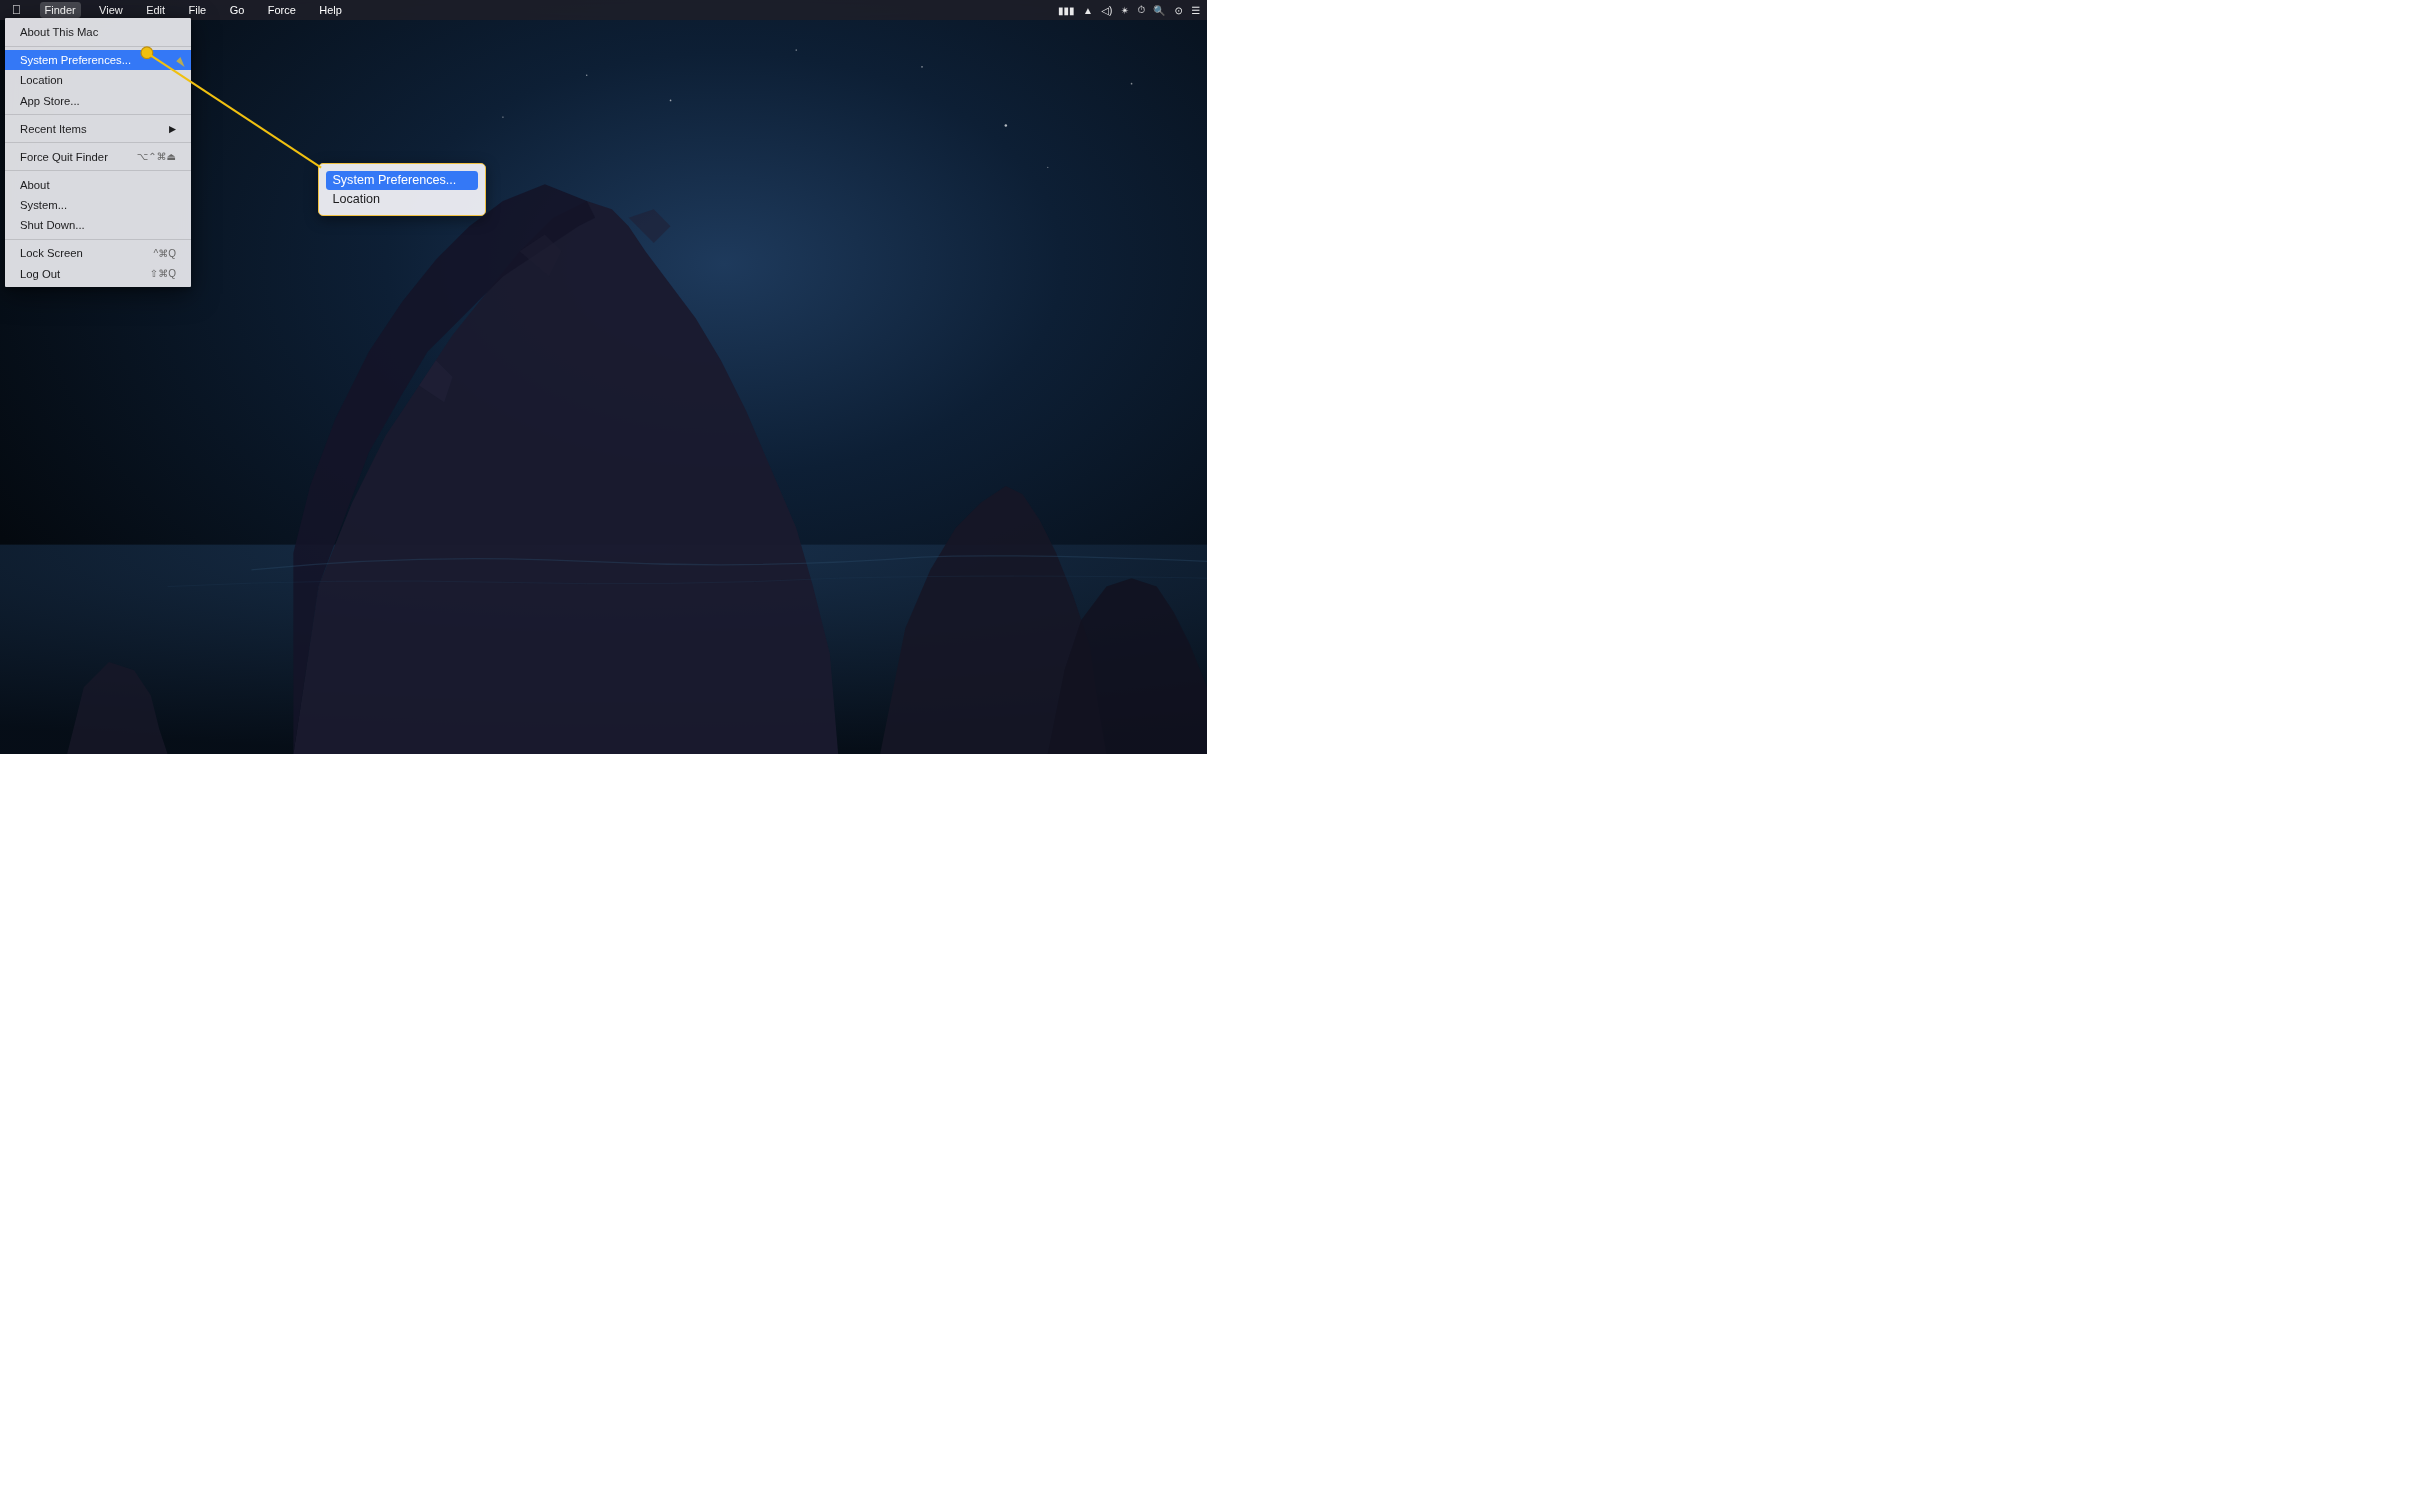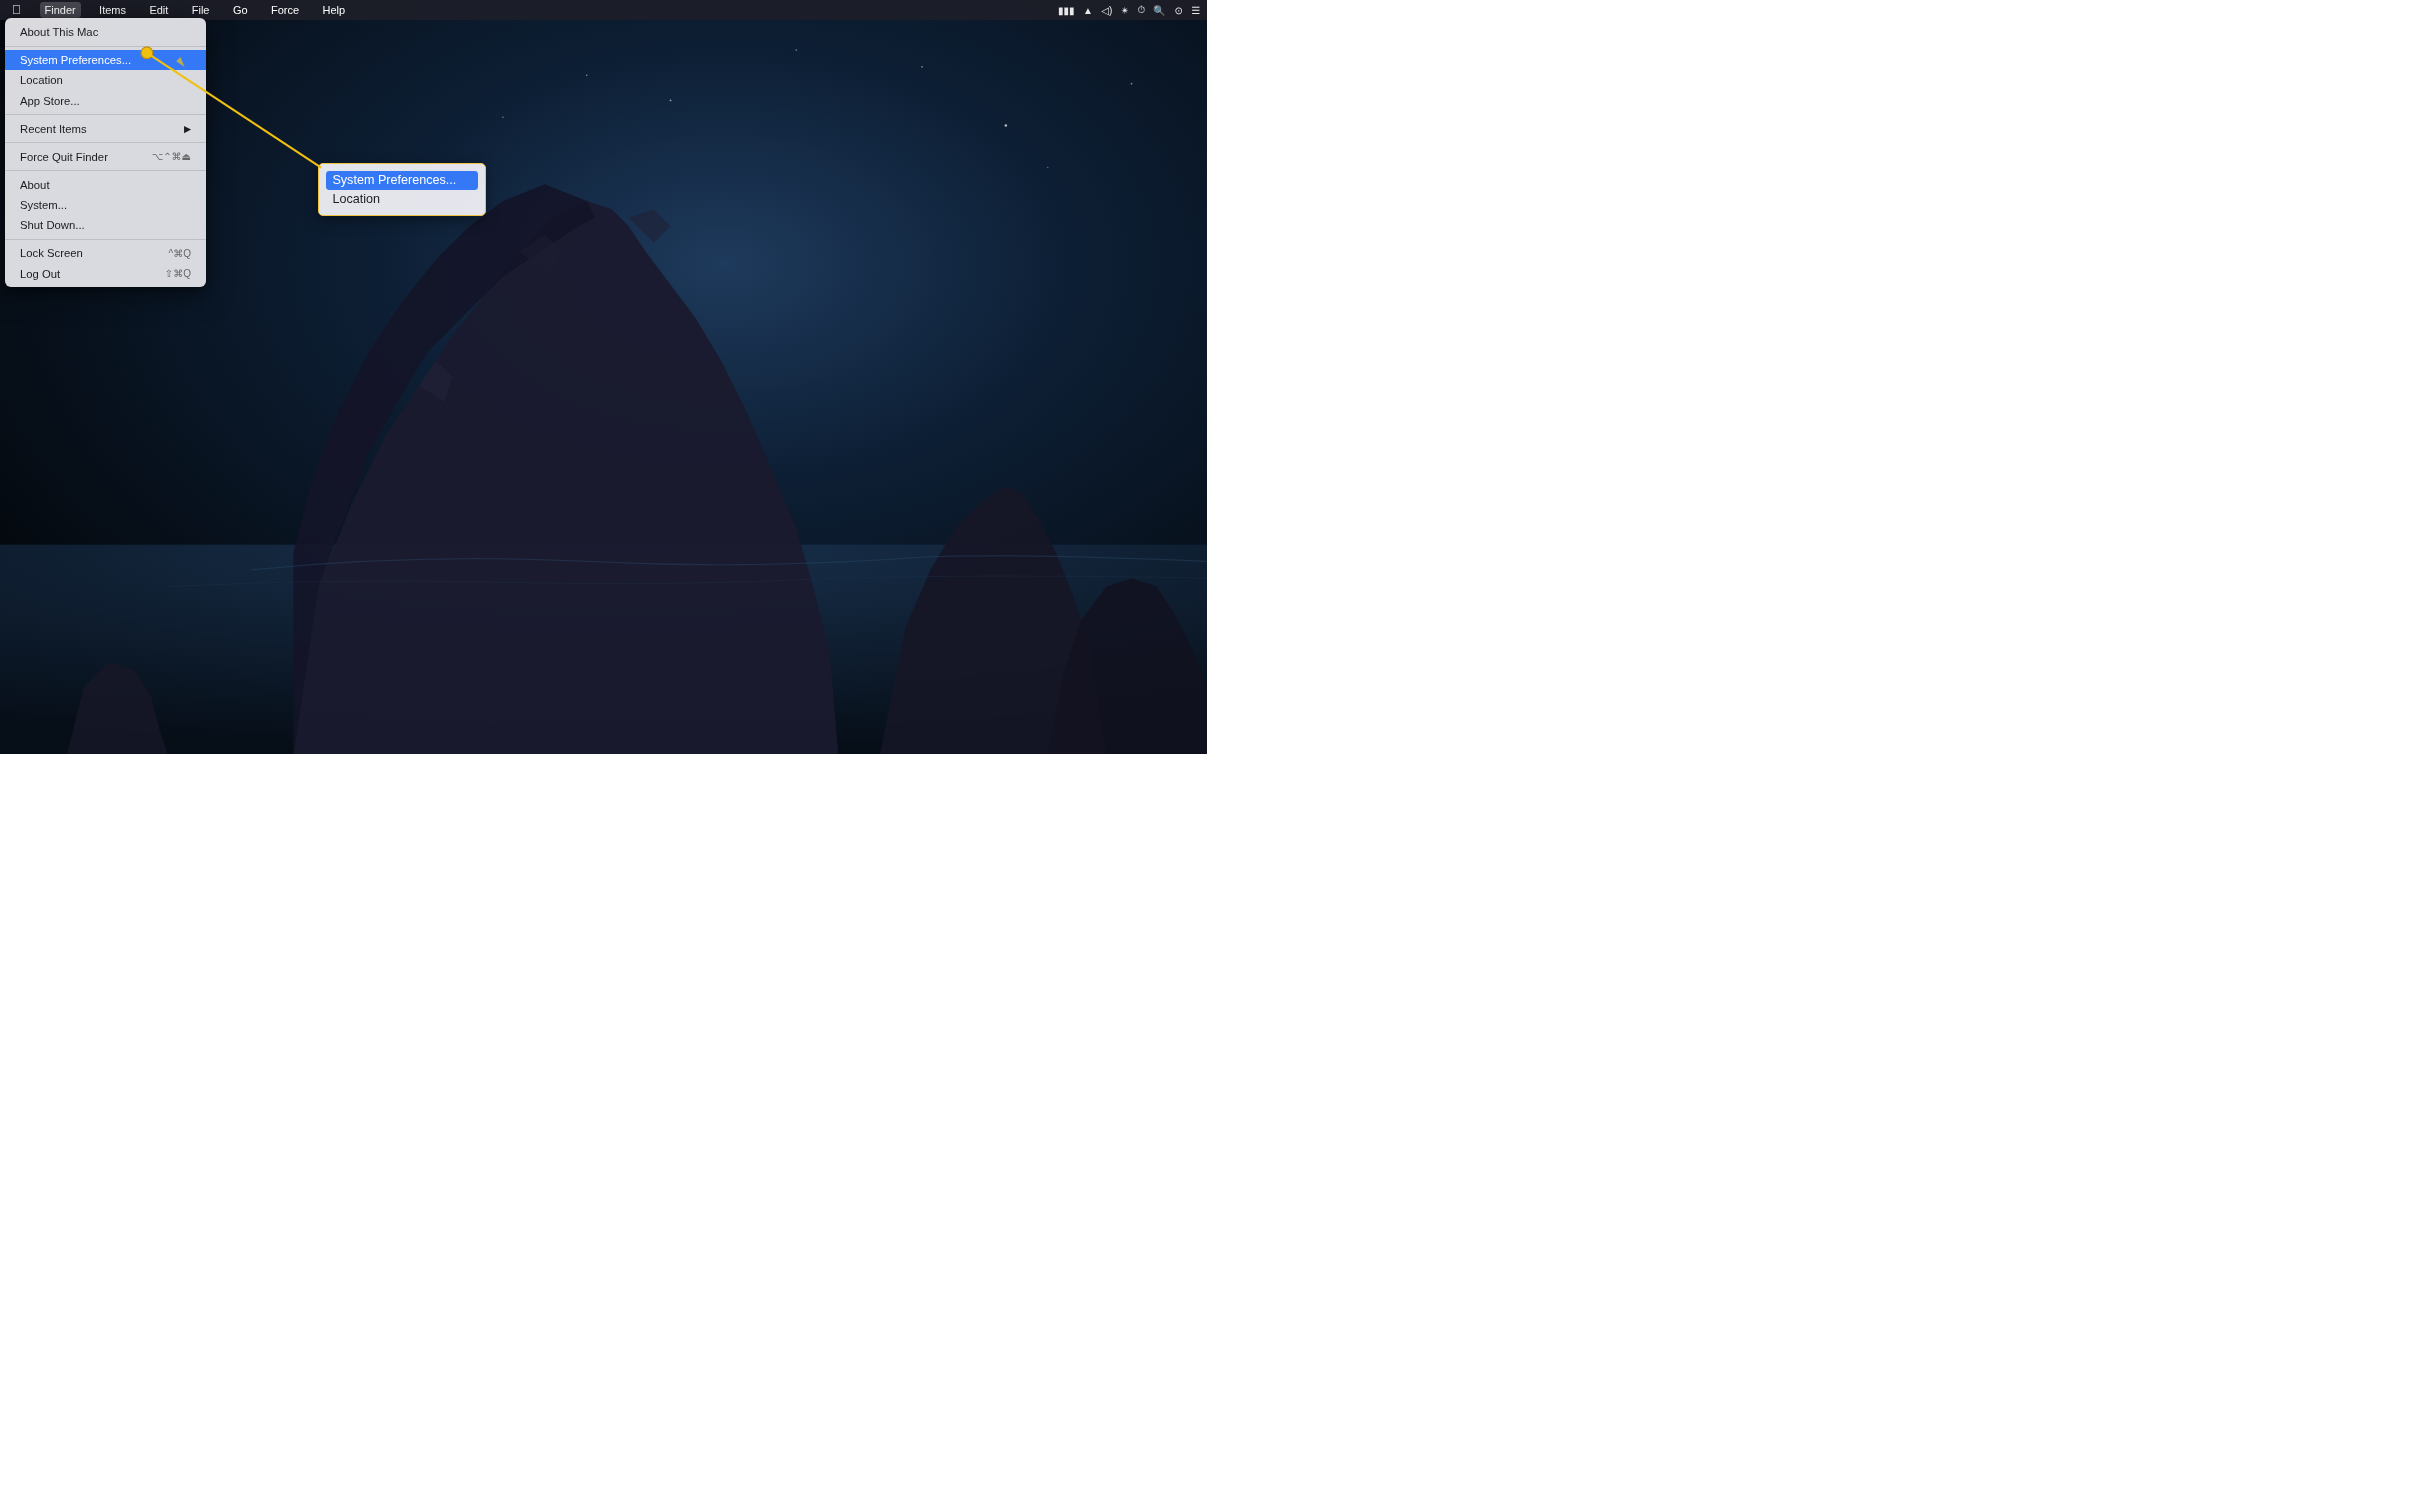--- a/index.html
+++ b/index.html
@@ -73,24 +73,24 @@
     .menubar-right span {
       font-size: 10px;
       opacity: 0.9;
     }
 
     
     .apple-menu {
       position: absolute;
       top: 18.4px;
       left: 5px;
-      width: 201px;
+      width: 186px;
       background: rgba(235, 235, 240, 0.92);
       backdrop-filter: blur(25px);
-      border-radius: 6px;
+      border-radius: 1px;
       box-shadow: 0 6.7px 27px rgba(0,0,0,0.5), 0 1.7px 6.7px rgba(0,0,0,0.3);
       z-index: 200;
       padding: 3.4px 0;
       text-align: center;
     }
 
     .menu-item {
       padding: 4.2px 15px;
       font-size: 11.3px;
       color: #1c1c1e;
@@ -221,21 +221,21 @@
 
     <path d="M 500 460 L 520 430 L 540 450 L 530 480 Z" fill="#222238" opacity="0.6"></path>
     <path d="M 620 300 L 650 280 L 670 300 L 655 330 Z" fill="#1e1e32" opacity="0.5"></path>
     <path d="M 750 260 L 780 250 L 800 270 L 780 290 Z" fill="#202035" opacity="0.6"></path>
   </svg>
 
   <div class="menubar" style="z-index:100;position:absolute;top:0;left:0;right:0;">
     <div class="menubar-left">
       <div class="menubar-item apple-icon"></div>
       <div class="menubar-item active">Finder</div>
-      <div class="menubar-item">Items</div>
+      <div class="menubar-item">View</div>
       <div class="menubar-item">Edit</div>
       <div class="menubar-item">File</div>
       <div class="menubar-item">Go</div>
       <div class="menubar-item">Force</div>
       <div class="menubar-item">Help</div>
     </div>
     <div class="menubar-right tray-icons">
       <span class="tray-icon">▮▮▮</span>
       <span class="tray-icon">▲</span>
       <span class="tray-icon">◁)</span>

